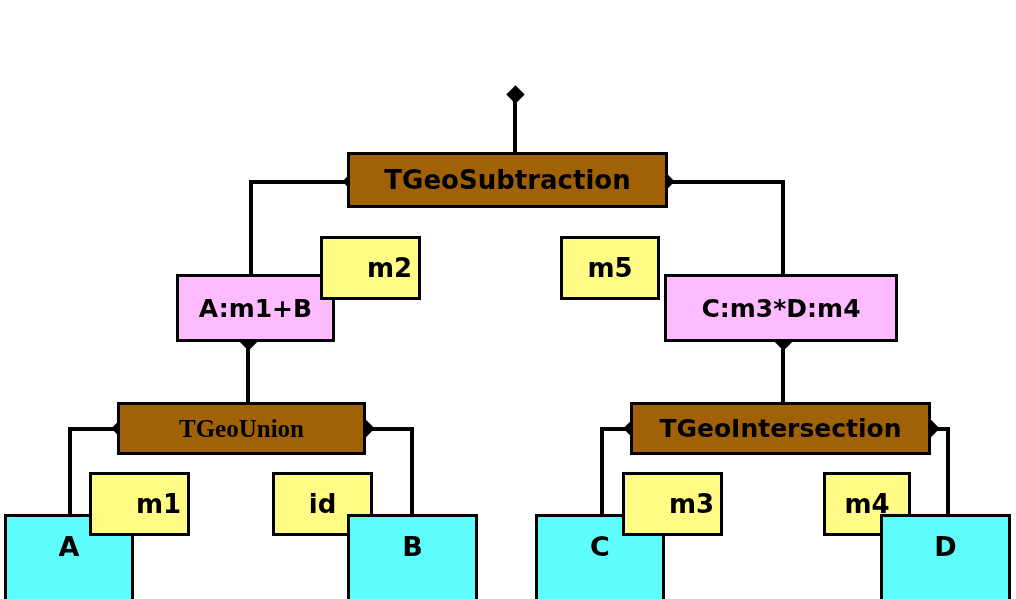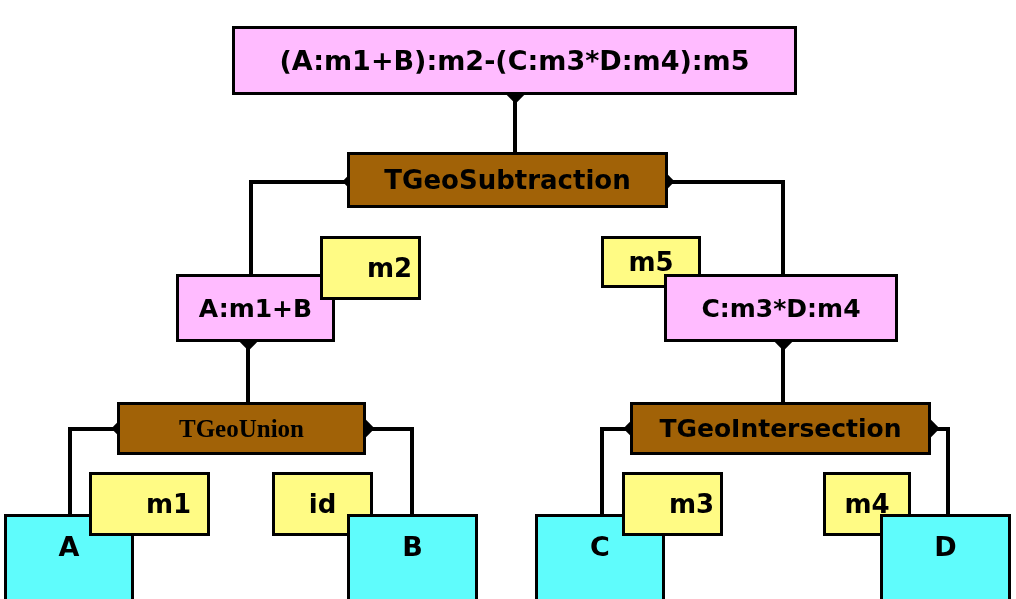--- a/index.html
+++ b/index.html
@@ -90,32 +90,29 @@
 
   <div class="line-h" style="left:364px; top:427px; width:50px;"></div>
   <div class="line-v" style="left:410px; top:427px; height:95px;"></div>
 
   <div class="line-h" style="left:600px; top:427px; width:35px;"></div>
   <div class="line-v" style="left:600px; top:427px; height:95px;"></div>
 
   <div class="line-h" style="left:928px; top:427px; width:22px;"></div>
   <div class="line-v" style="left:946px; top:427px; height:95px;"></div>
 
-  <div class="node node-expr z-mid" style="left:232px; top:26px; width:565px; height:69px; font-size:27px;">
-    <span>(A:m1+B):m2-(C:m3*D:m4):m5</span>
-  </div>
   <div class="diamond" style="left:509px; top:88px;"></div>
 
   <div class="node node-class z-mid" style="left:347px; top:152px; width:321px; height:56px; font-size:26px;">
     <span>TGeoSubtraction</span>
   </div>
   <div class="diamond" style="left:345px; top:175px;"></div>
   <div class="diamond" style="left:659px; top:175px;"></div>
 
-  <div class="node node-matrix z-low" style="left:601px; top:236px; width:100px; height:52px; font-size:26px;">
+  <div class="node node-matrix z-low" style="left:560px; top:236px; width:100px; height:64px; font-size:26px;">
     <span>m5</span>
   </div>
 
   <div class="node node-expr z-mid" style="left:176px; top:274px; width:159px; height:68px; font-size:25px;">
     <span>A:m1+B</span>
   </div>
   <div class="diamond" style="left:242px; top:335px;"></div>
 
   <div class="node node-matrix z-high" style="left:320px; top:236px; width:101px; height:64px; font-size:26px;">
     <span>m2</span>
@@ -155,21 +152,21 @@
   </div>
 
   <div class="node node-shape z-mid" style="left:535px; top:514px; width:130px; height:90px; font-size:27px; align-items:flex-start; padding-top:14px;">
     <span>C</span>
   </div>
 
   <div class="node node-shape z-mid" style="left:880px; top:514px; width:131px; height:90px; font-size:27px; align-items:flex-start; padding-top:14px;">
     <span>D</span>
   </div>
 
-  <div class="node node-matrix z-high" style="left:89px; top:472px; width:121px; height:64px; font-size:26px;">
+  <div class="node node-matrix z-high" style="left:89px; top:472px; width:101px; height:64px; font-size:26px;">
     <span>m1</span>
   </div>
 
   <div class="node node-matrix z-high" style="left:622px; top:472px; width:101px; height:64px; font-size:26px;">
     <span>m3</span>
   </div>
 
 </div>
 
 </body></html>

